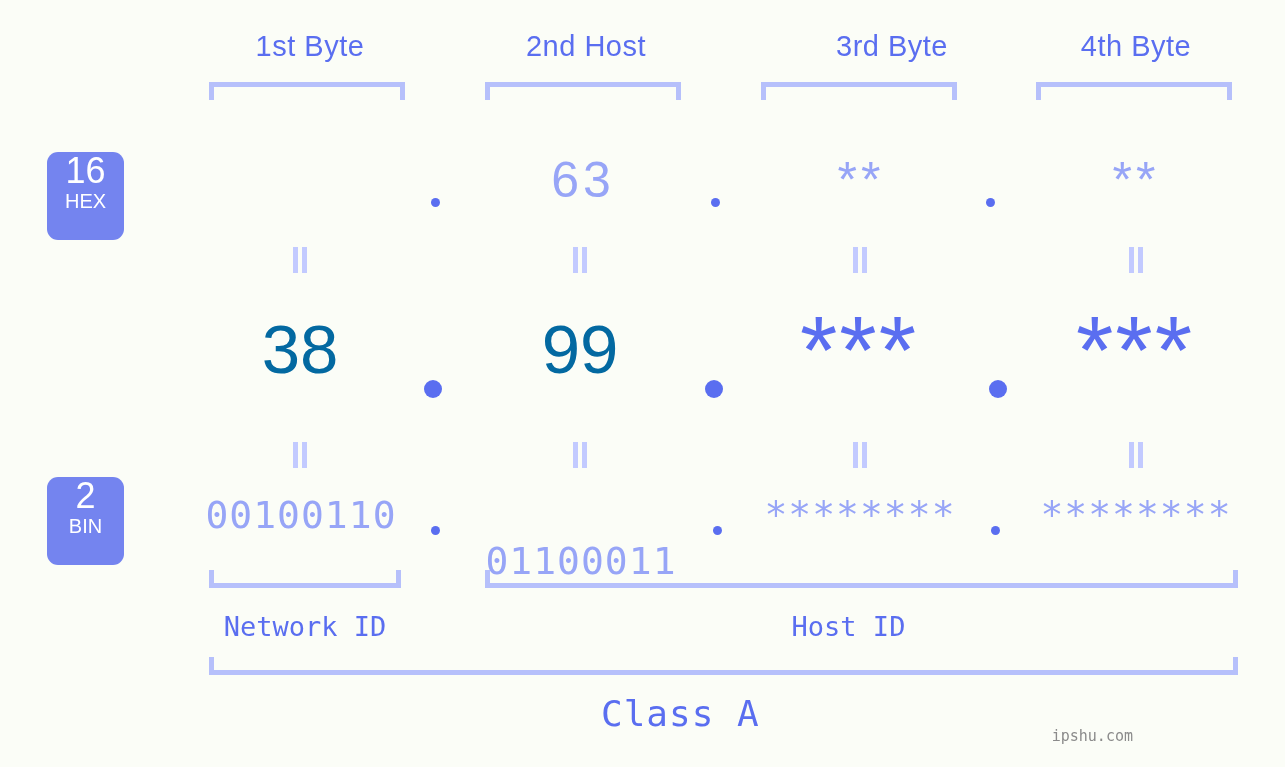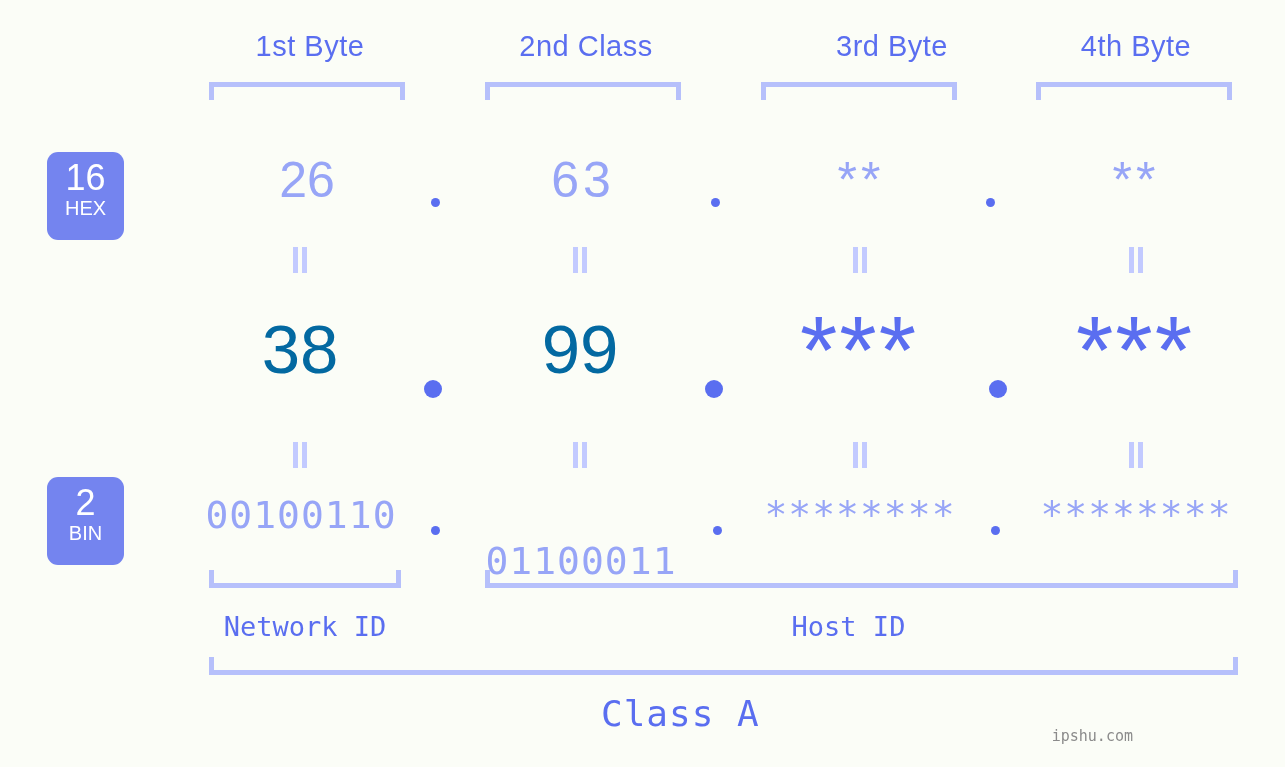--- a/index.html
+++ b/index.html
@@ -50,21 +50,20 @@
     background: #7484ef;
     color: #ffffff;
     text-align: center;
     box-sizing: border-box;
   }
   .base-badge .num {
     display: block;
     font-size: 36px;
     line-height: 38px;
     font-weight: 400;
-    padding-top: 7px;
   }
   .base-badge .nm {
     display: block;
     font-size: 20px;
     line-height: 23px;
     padding-bottom: 6px;
   }
   #badge-hex { top: 152px; height: 88px; }
   #badge-dec { top: 313px; height: 88px; }
   #badge-bin { top: 477px; height: 88px; }
@@ -167,39 +166,38 @@
     font-size: 15px;
     color: #8b8b8b;
   }
 </style>
 </head>
 <body>
 
 <div id="stage">
 
   <div class="byte-header" style="left:180px;">1st Byte</div>
-  <div class="byte-header" style="left:456px;">2nd Class</div>
+  <div class="byte-header" style="left:456px;">2nd Host</div>
   <div class="byte-header" style="left:762px;">3rd Byte</div>
   <div class="byte-header" style="left:1006px;">4th Byte</div>
 
   <div class="hdr-bracket" style="left:209px;  width:196px;"></div>
   <div class="hdr-bracket" style="left:485px;  width:196px;"></div>
   <div class="hdr-bracket" style="left:761px;  width:196px;"></div>
   <div class="hdr-bracket" style="left:1036px; width:196px;"></div>
 
   <div class="base-badge" id="badge-hex">
     <span class="num">16</span>
     <span class="nm">HEX</span>
   </div>
   <div class="base-badge" id="badge-bin">
     <span class="num">2</span>
     <span class="nm">BIN</span>
   </div>
 
-  <div class="cell hex-val" style="left:177px; top:152px; width:260px;">26</div>
   <div class="cell hex-star" style="left:453px; top:152px; width:260px;">63</div>
   <div class="cell hex-star" style="left:731px; top:152px; width:260px;">**</div>
   <div class="cell hex-star" style="left:1006px;top:152px; width:260px;">**</div>
 
   <div class="sep-dot" style="left:431px; top:198px; width:9px;  height:9px;"></div>
   <div class="sep-dot" style="left:711px; top:198px; width:9px;  height:9px;"></div>
   <div class="sep-dot" style="left:986px; top:198px; width:9px;  height:9px;"></div>
 
   <div class="eq-sep" style="left:289px; top:247px;">
       <i class="a"></i>

